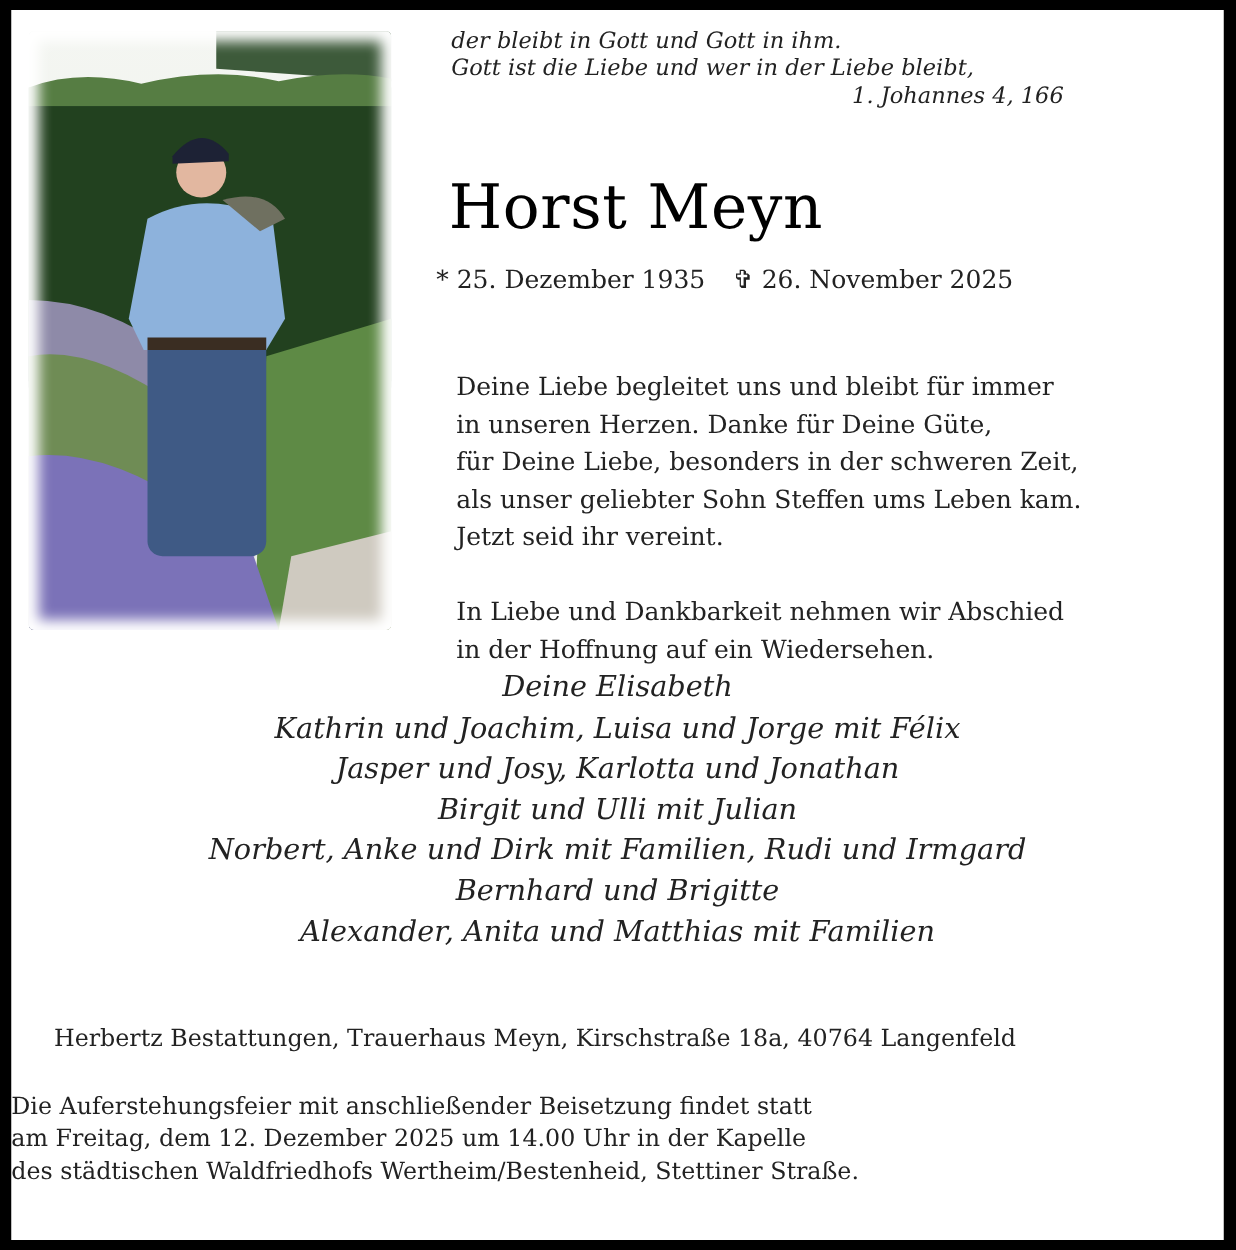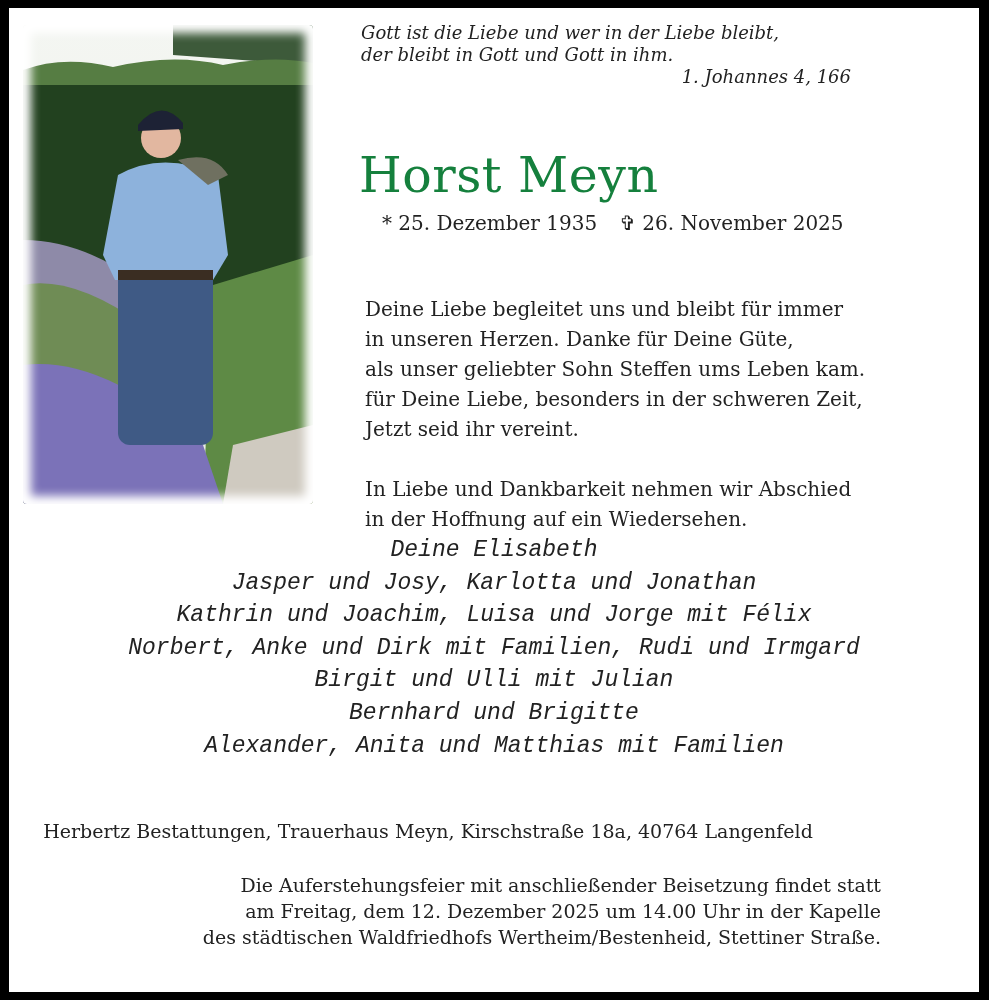--- a/index.html
+++ b/index.html
@@ -4,29 +4,29 @@
 <style>
   html, body { margin:0; padding:0; background:#000; }
   body { width:989px; height:1000px; overflow:hidden; position:relative; font-family:"DejaVu Serif", serif; color:#222; }
   .card { position:absolute; left:9px; top:8px; width:970px; height:984px; background:#fff; }
   .photo { position:absolute; left:14px; top:17px; width:290px; height:479px; overflow:hidden; border-radius:4px;
            box-shadow: 0 0 8px 6px #fff inset; }
   .photo svg { display:block; }
   .photo::after { content:""; position:absolute; inset:0; box-shadow: inset 0 0 10px 8px #fff; pointer-events:none; }
   .verse { position:absolute; left:352px; top:14px; width:490px; font-style:italic; font-size:18px; line-height:22px; color:#222; }
   .verse .ref { text-align:right; }
-  .name { position:absolute; left:350px; top:138px; font-size:49px; line-height:60px; color:#15803d; letter-spacing:0.5px; }
-  .dates { position:absolute; left:373px; top:202px; font-size:20px; line-height:26px; white-space:pre; }
+  .name { position:absolute; left:350px; top:128px; font-size:49px; line-height:60px; color:#000000; letter-spacing:0.5px; }
+  .dates { position:absolute; left:340px; top:202px; font-size:20px; line-height:26px; white-space:pre; }
   .dates .cross { display:inline-block; margin-left:22px; }
   .poem { position:absolute; left:352px; top:284px; font-size:20px; line-height:26px; width:580px; }
   .poem p { margin:4px; }
   .poem .gap { height:26px; }
-  .family { position:absolute; left:0; top:526px; width:970px; text-align:center; font-style:italic; font-size:23px; line-height:32.6px; color:#222;font-family:Liberation Mono, monospace; }
+  .family { position:absolute; left:0; top:526px; width:970px; text-align:center; font-style:italic; font-size:23px; line-height:32.6px; color:#222; }
   .undertaker { position:absolute; left:0; top:810px; width:838px; text-align:center; font-size:19px; line-height:26px; }
-  .ceremony { position:absolute; left:0; top:864px; width:872px; text-align:right; font-size:19px; line-height:26px; }
+  .ceremony { position:absolute; left:0; top:864px; width:872px; text-align:left; font-size:19px; line-height:26px; }
 </style>
 </head>
 <body>
 
 <div class="card">
 
   <div class="photo">
     <svg width="290" height="479" viewBox="0 0 290 479">
       <defs>
         <linearGradient id="sky" x1="0" y1="0" x2="0" y2="1">
@@ -48,46 +48,46 @@
       <rect x="95" y="240" width="95" height="180" rx="12" fill="#3f5a85"></rect>
       <path d="M95 150 Q140 125 195 150 L205 230 L190 255 L92 255 L80 230 Z" fill="#8db2dc"></path>
       <path d="M155 135 Q190 125 205 150 L185 160 Z" fill="#6f7060"></path>
       <rect x="95" y="245" width="95" height="10" fill="#3a2d22"></rect>
       <circle cx="138" cy="113" r="20" fill="#e2b7a0"></circle>
       <path d="M115 100 Q138 72 160 98 L160 104 L115 106 Z" fill="#1d2235"></path>
     </svg>
   </div>
 
   <div class="verse">
+    <div>der bleibt in Gott und Gott in ihm.</div>
     <div>Gott ist die Liebe und wer in der Liebe bleibt,</div>
-    <div>der bleibt in Gott und Gott in ihm.</div>
     <div class="ref">1. Johannes 4, 166</div>
   </div>
 
   <div class="name">Horst Meyn</div>
 
   <div class="dates"><span>* 25. Dezember 1935</span><span class="cross"><span>✞</span> <span>26. November 2025</span></span></div>
 
   <div class="poem">
     <p>Deine Liebe begleitet uns und bleibt für immer</p>
     <p>in unseren Herzen. Danke für Deine Güte,</p>
+    <p>für Deine Liebe, besonders in der schweren Zeit,</p>
     <p>als unser geliebter Sohn Steffen ums Leben kam.</p>
-    <p>für Deine Liebe, besonders in der schweren Zeit,</p>
     <p>Jetzt seid ihr vereint.</p>
     <div class="gap"></div>
     <p>In Liebe und Dankbarkeit nehmen wir Abschied</p>
     <p>in der Hoffnung auf ein Wiedersehen.</p>
   </div>
 
   <div class="family">
     <div>Deine Elisabeth</div>
+    <div>Kathrin und Joachim, Luisa und Jorge mit Félix</div>
     <div>Jasper und Josy, Karlotta und Jonathan</div>
-    <div>Kathrin und Joachim, Luisa und Jorge mit Félix</div>
+    <div>Birgit und Ulli mit Julian</div>
     <div>Norbert, Anke und Dirk mit Familien, Rudi und Irmgard</div>
-    <div>Birgit und Ulli mit Julian</div>
     <div>Bernhard und Brigitte</div>
     <div>Alexander, Anita und Matthias mit Familien</div>
   </div>
 
   <div class="undertaker">Herbertz Bestattungen, Trauerhaus Meyn, Kirschstraße 18a, 40764 Langenfeld</div>
 
   <div class="ceremony">
     <div>Die Auferstehungsfeier mit anschließender Beisetzung findet statt</div>
     <div>am Freitag, dem 12. Dezember 2025 um 14.00 Uhr in der Kapelle</div>
     <div>des städtischen Waldfriedhofs Wertheim/Bestenheid, Stettiner Straße.</div>

